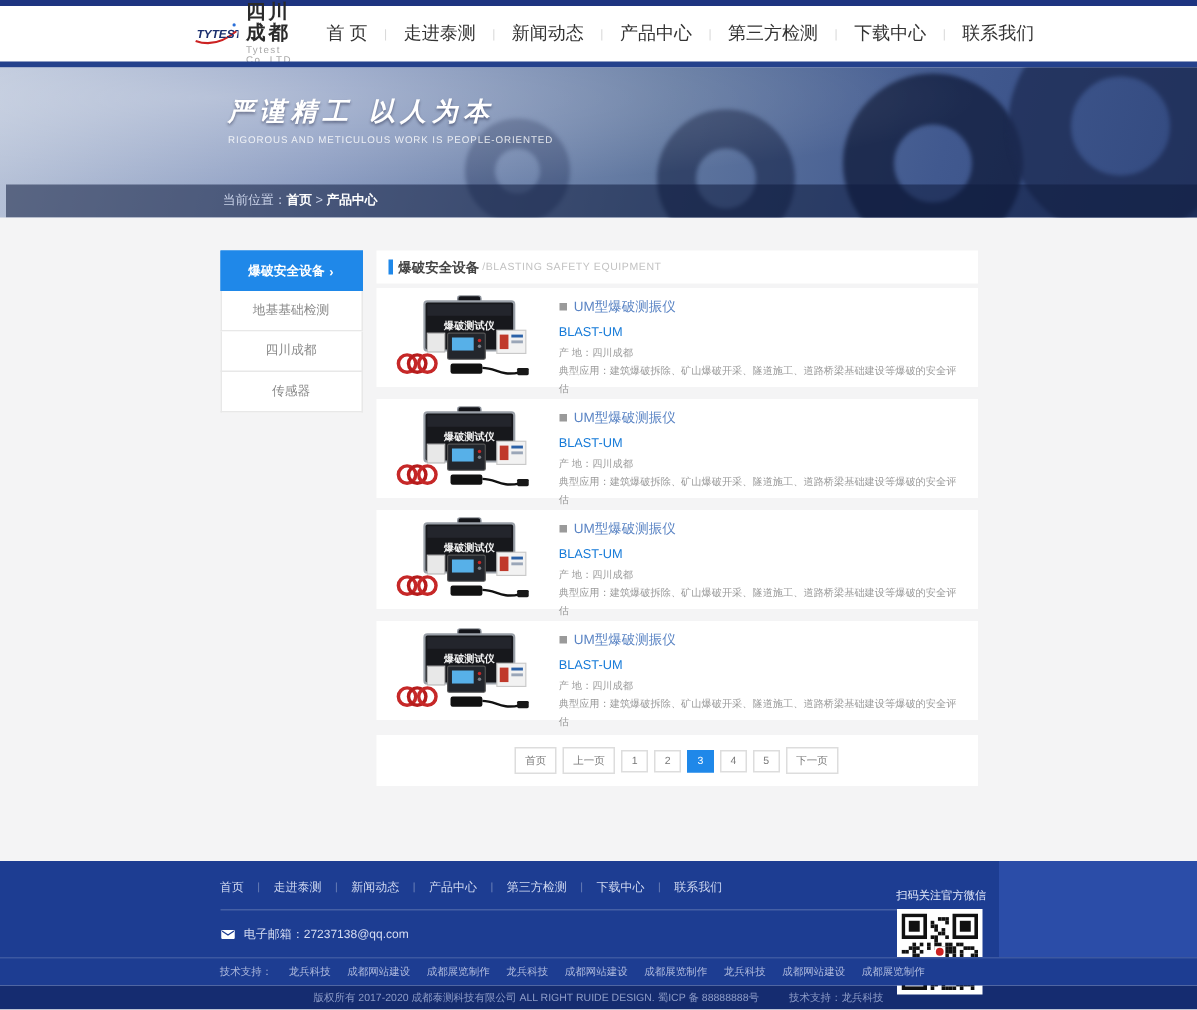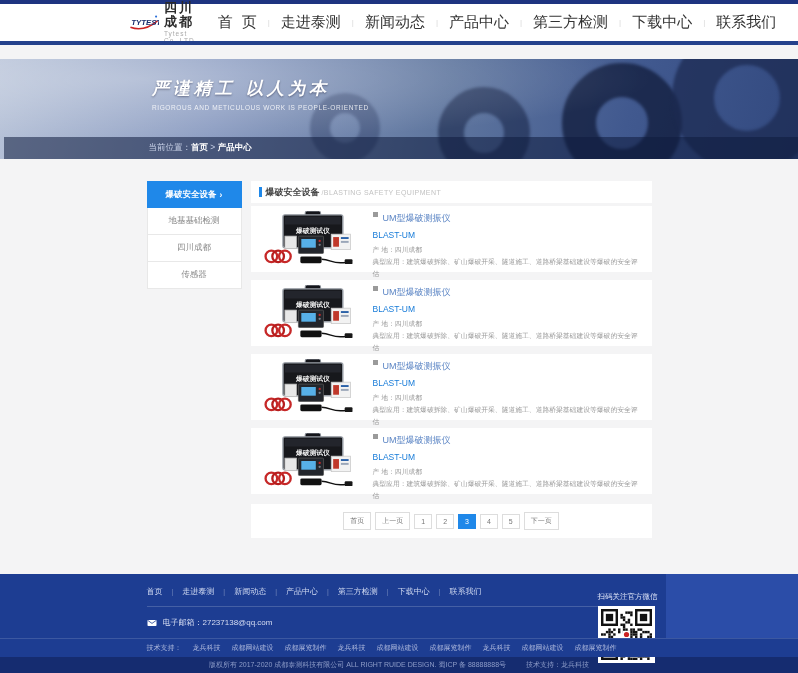--- a/index.html
+++ b/index.html
@@ -8,27 +8,27 @@
 
   
   .topbar { height:4px; background:#1e3480; }
   .header { height:37px; background:#fff; display:flex; align-items:center; }
   .header-inner { width:540px; margin:0 auto; display:flex; align-items:center; justify-content:space-between; }
   .logo { display:flex; align-items:center; gap:5px; cursor:pointer; }
   .logo-text-block { display:flex; flex-direction:column; line-height:1.1; }
   .brand-name { font-size:13px; font-weight:bold; color:#2a2a2a; letter-spacing:2px; }
   .brand-sub { font-size:6.5px; color:#a9a9a9; letter-spacing:1px; }
   .nav { display:flex; align-items:center; }
-  .nav-item { font-size:15px; color:#333; padding:0 11px; cursor:pointer; white-space:nowrap;font-family:Liberation Mono, monospace; }
+  .nav-item { font-size:12px; color:#333; padding:0 11px; cursor:pointer; white-space:nowrap; }
   .nav-sep { color:#d8d8d8; font-size:8px; }
   .header-border { height:4px; background:#24418c; }
 
   
   .hero { position:relative; height:100px; overflow:hidden;
-          background:linear-gradient(105deg,#b9c4d9 0%,#8c9dc2 28%,#60779f 55%,#41598f 78%,#32497f 100%);margin-top:14px; }
+          background:linear-gradient(105deg,#b9c4d9 0%,#8c9dc2 28%,#60779f 55%,#41598f 78%,#32497f 100%); }
   .gear { position:absolute; border-radius:50%; border-style:solid; filter:blur(1.5px); }
   .gear1 { right:116px; top:4px;  width:120px; height:120px; border-width:34px; border-color:rgba(18,30,62,.78); }
   .gear2 { right:-24px; top:-36px; width:150px; height:150px; border-width:42px; border-color:rgba(28,42,80,.72); }
   .gear3 { right:268px; top:28px; width:92px; height:92px; border-width:26px; border-color:rgba(24,36,72,.6); }
   .gear4 { left:310px; top:34px; width:70px; height:70px; border-width:20px; border-color:rgba(45,60,100,.45); }
   .hero-sheen { position:absolute; inset:0;
           background:radial-gradient(ellipse at 18% 20%, rgba(255,255,255,.28), rgba(255,255,255,0) 55%); }
   .hero-text { position:absolute; left:calc(50% - 247px); top:18px; color:#fff; z-index:2; }
   .hero-title { font-family:"DejaVu Serif", serif; font-style:italic; font-weight:bold;
           font-size:17px; letter-spacing:4px; text-shadow:0 1px 2px rgba(0,0,30,.4); }
@@ -49,21 +49,21 @@
 
   .main { flex:1; }
   .section-header { background:#fff; height:22px; display:flex; align-items:center; padding:0 8px; margin-bottom:3px; }
   .section-accent { width:3px; height:10px; background:#1f88e9; margin-right:4px; }
   .section-title { font-size:9px; font-weight:bold; color:#454545; }
   .section-subtitle { font-size:7px; color:#c2c2c2; margin-left:2px; letter-spacing:.4px; }
 
   .product-card { background:#fff; display:flex; padding:5px 10px; margin-bottom:8px; height:66px; cursor:pointer; }
   .product-visual { width:98px; height:56px; flex-shrink:0; }
   .product-info { flex:1; padding-left:14px; padding-top:1px; }
-  .product-title-row { display:flex; align-items:flex-start; gap:5px; }
+  .product-title-row { display:flex; align-items:center; gap:5px; }
   .bullet-sq { width:5px; height:5px; background:#9a9a9a; flex-shrink:0; }
   .product-title { font-size:9px; color:#5a84c4; }
   .product-model { font-size:8.5px; font-weight:normal; color:#157ad8; margin-top:5px; }
   .product-meta { font-size:6.8px; color:#9a9a9a; margin-top:4px; line-height:1.75; }
 
   .pagination-block { background:#fff; height:34px; margin-top:10px;
           display:flex; align-items:center; justify-content:center; gap:4px; }
   .page-btn { font-size:7px; color:#777; background:#fff; border:1px solid #ddd; padding:3px 6px;
           min-width:14px; text-align:center; cursor:pointer; }
   .page-btn.active { background:#1f88e9; border-color:#1f88e9; color:#fff; }

